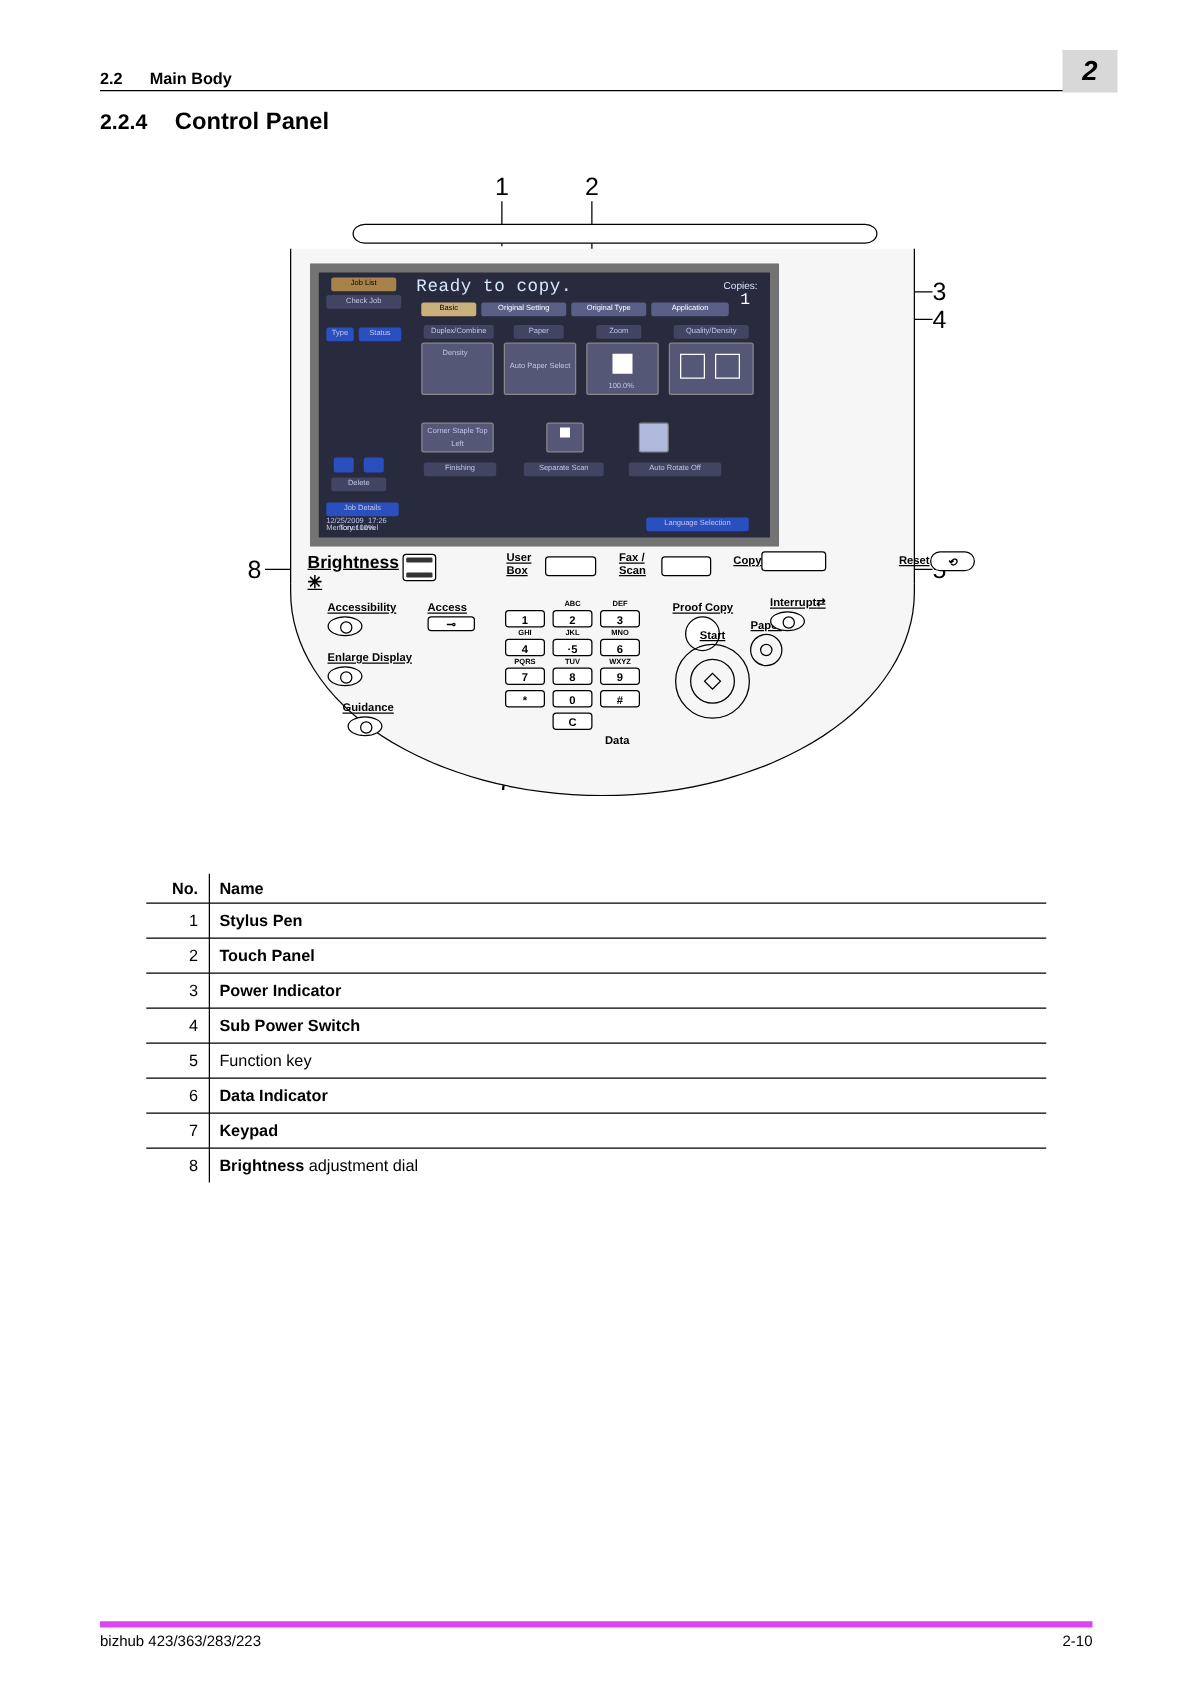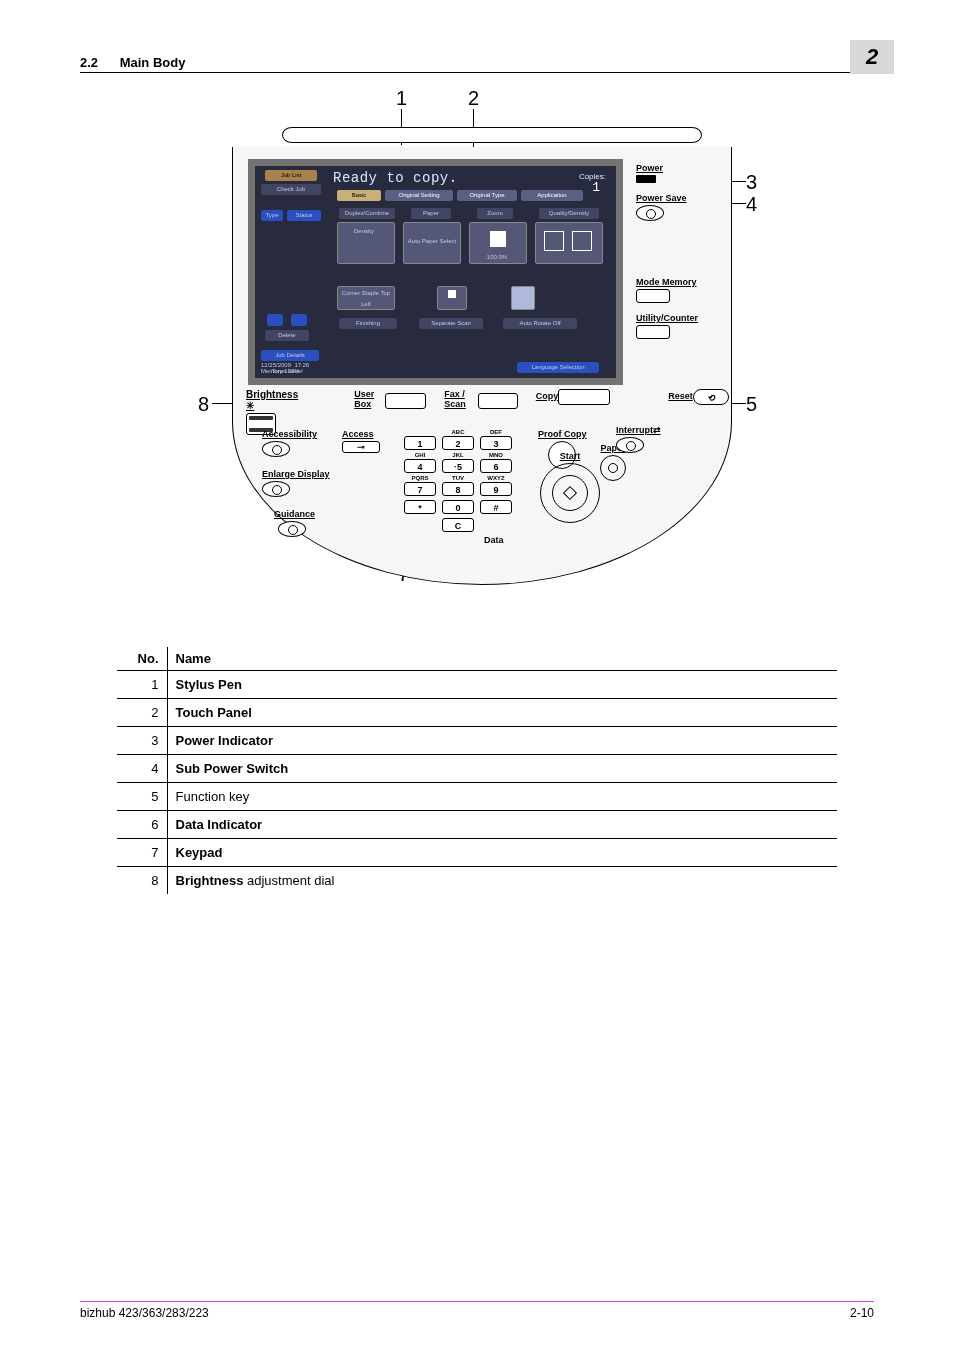--- a/index.html
+++ b/index.html
@@ -153,21 +153,21 @@
     align-items: flex-start;
     font-size: 9px;
     font-weight: bold;
   }
   .ur-col { display:flex; flex-direction:row; align-items:center; margin-right: 18px;}
   .ur-col span { text-decoration: underline; margin-bottom:3px; }
   .longbtn { width:52px; height:16px; border:1.5px solid #000; border-radius:3px; background:#fff; }
   .resetbtn { width:36px; height:16px; border:1.5px solid #000; border-radius:10px; background:#fff; font-size:9px; line-height:16px; text-align:center; font-style:italic; }
 
   
-  .bright-col { display:flex; flex-direction:column; align-items:flex-start; margin-right:28px; font-size:10px; font-weight:bold;}
+  .bright-col { display:flex; flex-direction:row; align-items:flex-start; margin-right:28px; font-size:14px; font-weight:bold;}
   .bright-dial { width:30px;height:22px;border:1px solid #000;border-radius:3px;background:#fff;display:flex;flex-direction:column;justify-content:space-between;padding:2px;margin-top:2px;}
   .bright-dial div{height:4px;background:#333;border-radius:1px;}
 
   
   .lower {
     position: absolute;
     top: 342px; left: 50px;
     width: 440px;
     font-size: 9px;
     font-weight: bold;
@@ -224,39 +224,43 @@
   }
   .tbl tr:last-child td { border-bottom: none; }
   .tbl .colno { width: 50px; border-right: 1px solid #000; text-align: right;}
   .tbl th.colno { border-right: 1px solid #000;}
 
   .footer {
     position: absolute;
     bottom: 30px;
     left: 80px;
     right: 80px;
-    border-top: 1px solid #d946ef;
+    border-top: 5px solid #d946ef;
     padding-top: 4px;
     font-size: 12px;
     display:flex;
     justify-content: space-between;
   }
 </style>
 </head>
 <body>
 
 <div class="page">
   <div class="header-row">
     <div class="header-left">
       <span class="sec">2.2</span>
       <span>Main Body</span>
     </div>
     <div class="chapter-box">2</div>
   </div>
 
+  <div class="h2-row">
+    <span class="h2-num">2.2.4</span>
+    <span class="h2-title">Control Panel</span>
+  </div>
 
   <div class="diagram-wrap">
 
     <span class="callout" style="top:0;left:184px;">1</span>
     <div class="callout-line" style="top:22px;left:189px;width:1px;height:36px;"></div>
     <span class="callout" style="top:0;left:256px;">2</span>
     <div class="callout-line" style="top:22px;left:261px;width:1px;height:56px;"></div>
     <span class="callout" style="top:84px;left:534px;">3</span>
     <div class="callout-line" style="top:94px;left:502px;width:32px;height:1px;"></div>
     <span class="callout" style="top:106px;left:534px;">4</span>
@@ -323,27 +327,20 @@
       <div class="lcd-chip" style="top:152px;left:164px;width:64px;">Separate Scan</div>
       <div class="lcd-chip" style="top:152px;left:248px;width:74px;">Auto Rotate Off</div>
       <div class="lcd-chip" style="top:196px;left:262px;width:82px;background:#2a4fbf;">Language Selection</div>
 
       <span class="lcd-footer">
         <span>12/25/2009</span>&nbsp;&nbsp;<span>17:26</span><br>
         <span>Memory 100%</span>
       </span>
     </div>
 
-    <div class="right-col">
-      <div class="rc-row"><span class="rlabel">Power</span><span class="led"></span></div>
-      <div class="rc-row"><span class="rlabel">Power Save</span><span class="ovalbtn"></span></div>
-      <div style="height:46px;"></div>
-      <div class="rc-row"><span class="rlabel">Mode Memory</span><span class="rectbtn"></span></div>
-      <div class="rc-row"><span class="rlabel">Utility/Counter</span><span class="rectbtn"></span></div>
-    </div>
 
     <div class="under-row">
       <div class="bright-col">
         <span style="text-decoration:underline;"><span>Brightness</span> ✳</span>
         <div class="bright-dial">
             <div></div>
             <div></div>
           </div>
       </div>
       <div class="ur-col" style="margin-left:28px;">

